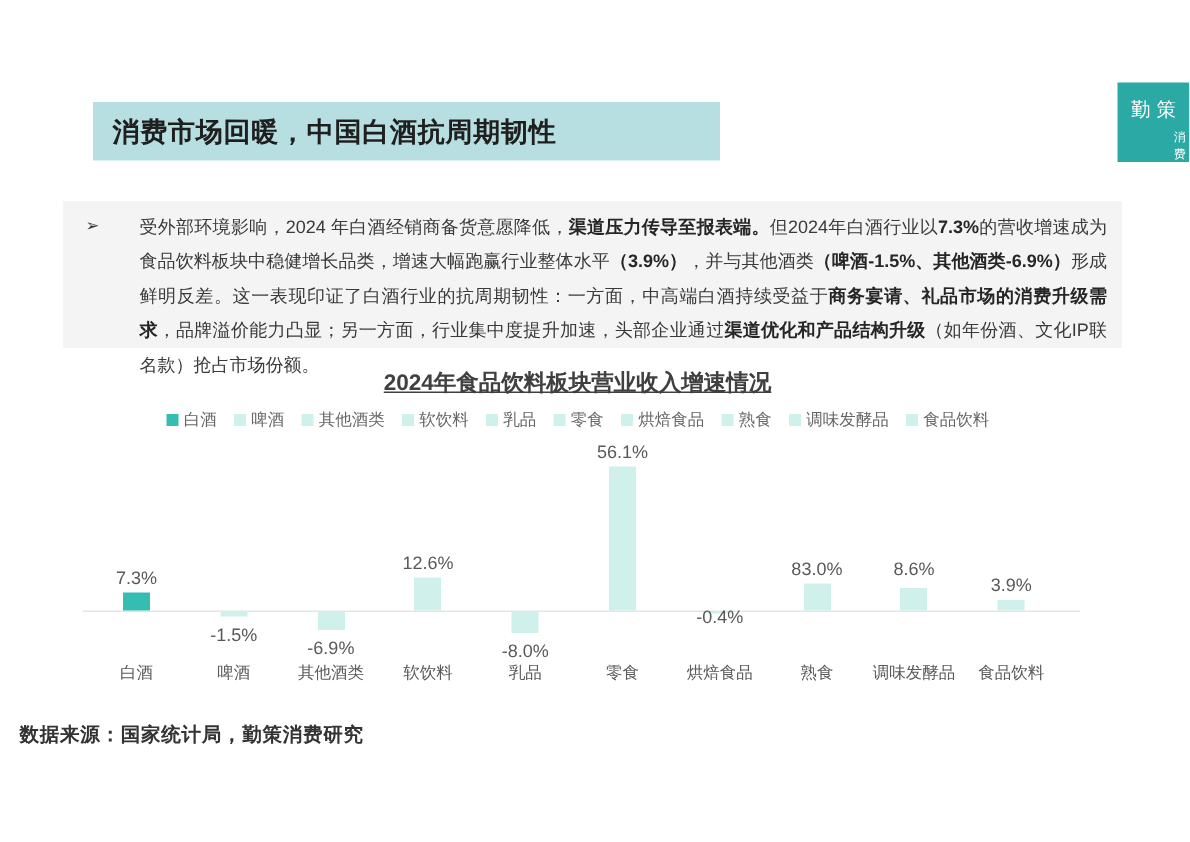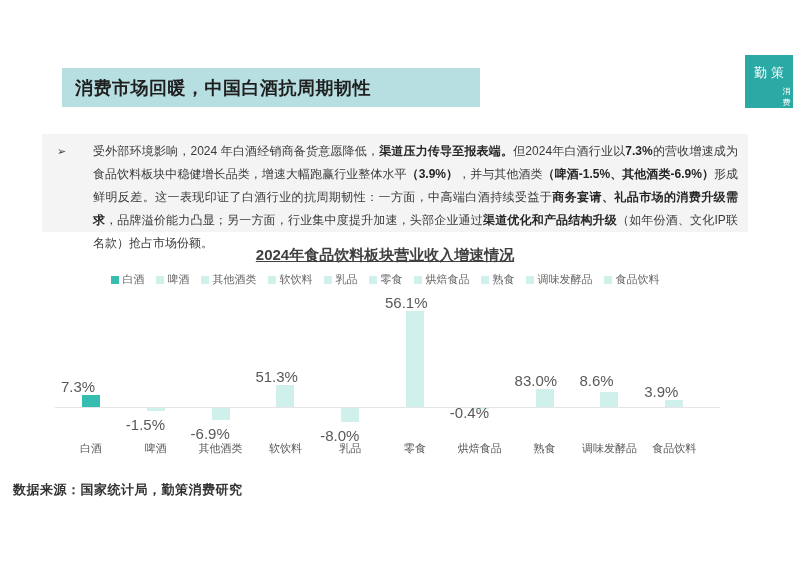--- a/index.html
+++ b/index.html
@@ -113,22 +113,22 @@
   .zero-line {
     position: absolute;
     left: 0; top: 115px;
     width: 665px; height: 1px;
     background: #E5E5E5;
   }
   .bar { position: absolute; }
   .val-label {
     position: absolute;
     width: 60px;
-    text-align: left;
-    font-size: 15px;
+    text-align: center;
+    font-size: 12px;
     color: #595959;
     white-space: nowrap;
   }
   .cat-label {
     position: absolute;
     top: 149px;
     width: 84px;
     text-align: center;
     font-size: 11px;
     color: #595959;
@@ -213,21 +213,21 @@
   <div class="bar" style="left: 27px; width: 18px; height: 12.483px; top: 102.517px; background: rgb(53, 189, 177);"></div>
       <div class="val-label" style="left: 6px; top: 85.517px;">7.3%</div>
       <div class="cat-label" style="left: -6px;">白酒</div>
       <div class="bar" style="left: 91.8px; width: 18px; height: 2.565px; top: 116px; background: rgb(208, 240, 235);"></div>
       <div class="val-label" style="left: 70.8px; top: 123.565px;">-1.5%</div>
       <div class="cat-label" style="left: 58.8px;">啤酒</div>
       <div class="bar" style="left: 156.6px; width: 18px; height: 11.799px; top: 116px; background: rgb(208, 240, 235);"></div>
       <div class="val-label" style="left: 135.6px; top: 132.799px;">-6.9%</div>
       <div class="cat-label" style="left: 123.6px;">其他酒类</div>
       <div class="bar" style="left: 221.4px; width: 18px; height: 21.546px; top: 93.454px; background: rgb(208, 240, 235);"></div>
-      <div class="val-label" style="left: 200.4px; top: 76.454px;">51.3%</div>
+      <div class="val-label" style="left: 200.4px; top: 76.454px;">12.6%</div>
       <div class="cat-label" style="left: 188.4px;">软饮料</div>
       <div class="bar" style="left: 286.2px; width: 18px; height: 13.68px; top: 116px; background: rgb(208, 240, 235);"></div>
       <div class="val-label" style="left: 265.2px; top: 134.68px;">-8.0%</div>
       <div class="cat-label" style="left: 253.2px;">乳品</div>
       <div class="bar" style="left: 351px; width: 18px; height: 95.931px; top: 19.069px; background: rgb(208, 240, 235);"></div>
       <div class="val-label" style="left: 330px; top: 2.069px;">56.1%</div>
       <div class="cat-label" style="left: 318px;">零食</div>
       <div class="bar" style="left: 415.8px; width: 18px; height: 1px; top: 116px; background: rgb(208, 240, 235);"></div>
       <div class="val-label" style="left: 394.8px; top: 112px;">-0.4%</div>
       <div class="cat-label" style="left: 382.8px;">烘焙食品</div>

